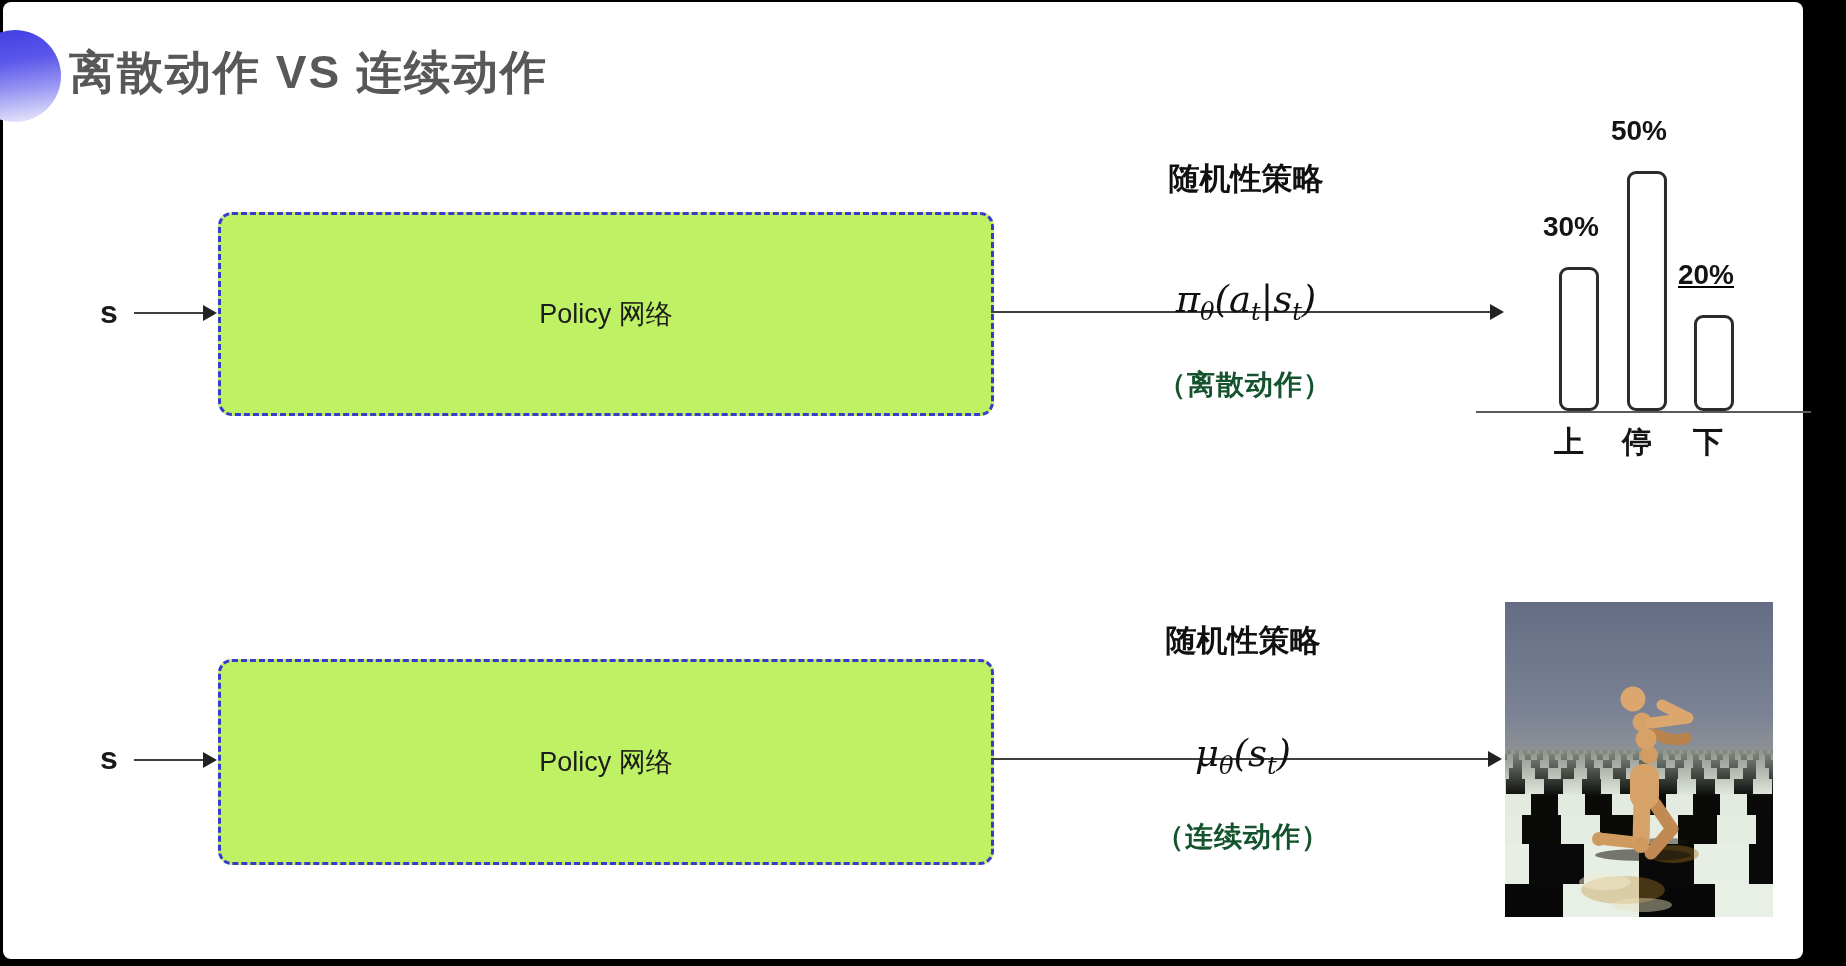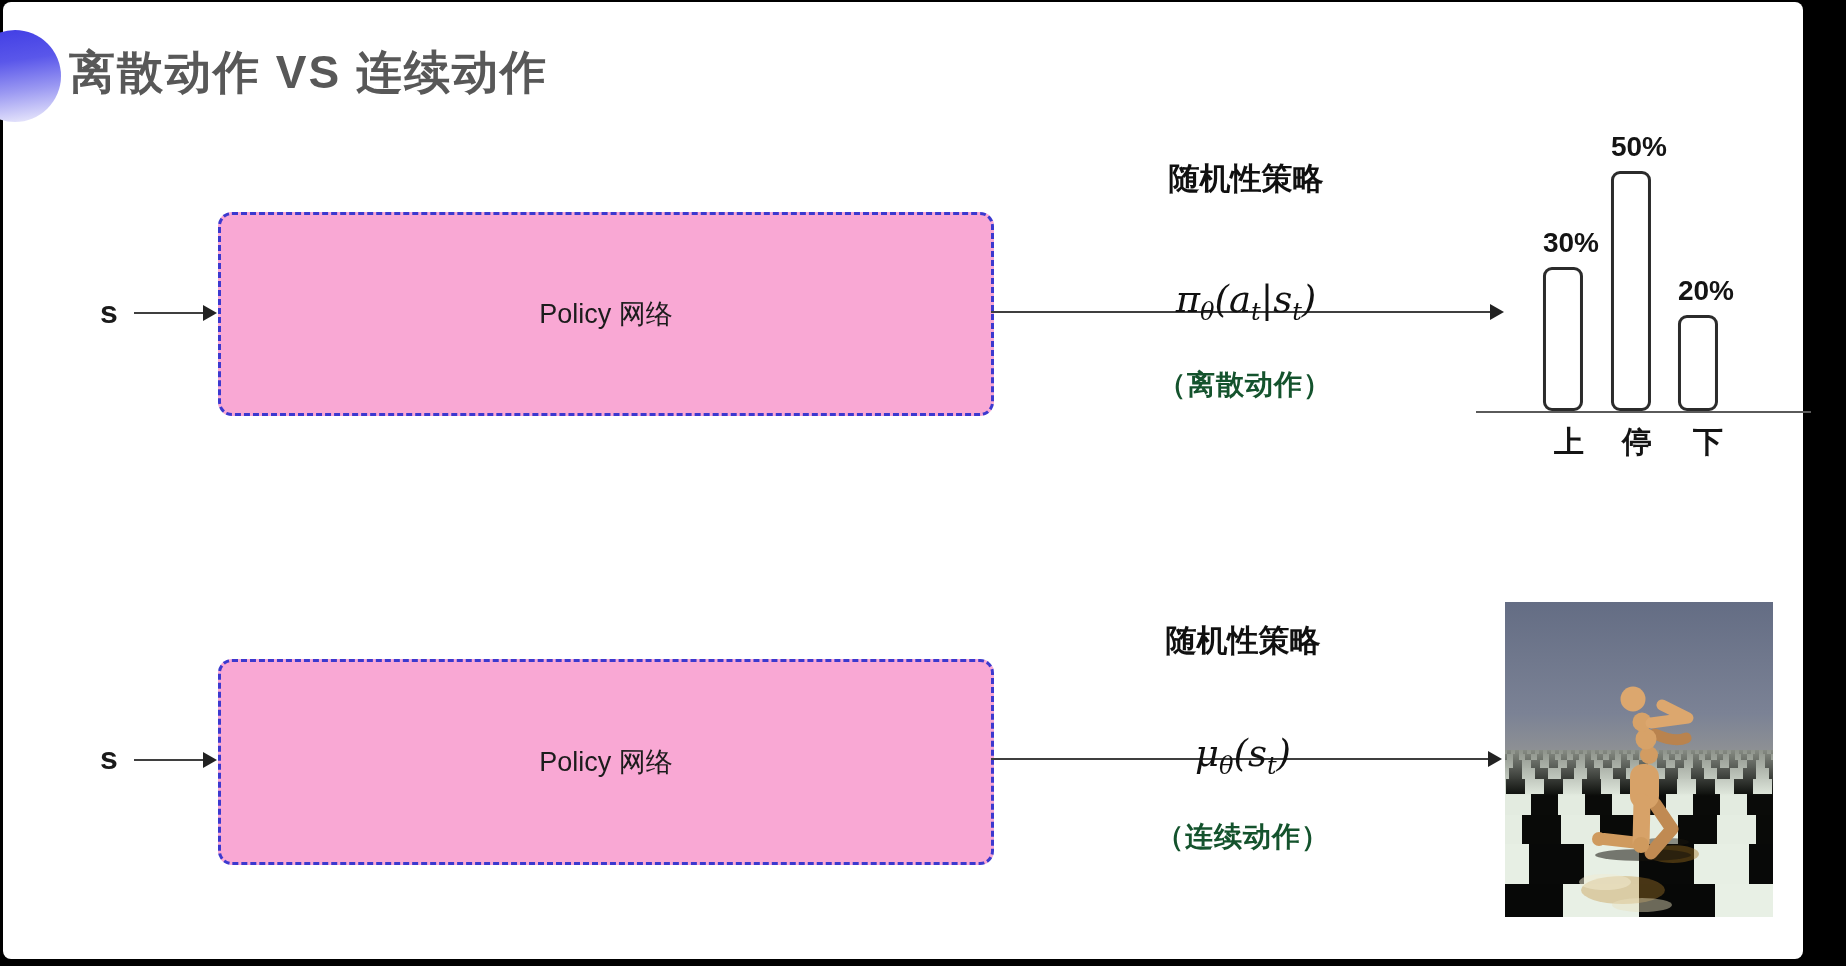--- a/index.html
+++ b/index.html
@@ -9,35 +9,35 @@
   
   .deco{position:absolute;left:-34px;top:28px;width:92px;height:92px;border-radius:50%;
     background:linear-gradient(172deg,#3f3ce4 0%,#5a57ea 35%,#9b99f2 65%,#e4e3fb 95%);}
   .title{position:absolute;left:66px;top:40px;font-size:46px;font-weight:600;color:#585858;
     letter-spacing:2px;}
   
   .s-label{position:absolute;font-size:32px;font-weight:600;color:#1a1a1a;}
   .arrow{position:absolute;height:2px;background:#3f3f3f;}
   .arrow .head{position:absolute;right:-13px;top:-7px;width:0;height:0;
     border-left:14px solid #222;border-top:8px solid transparent;border-bottom:8px solid transparent;}
-  .policy-box{position:absolute;border:3px dashed #3c39cf;border-radius:14px;background:#f9a8d4;
+  .policy-box{position:absolute;border:3px dashed #3c39cf;border-radius:14px;background:#bef264;
     display:flex;align-items:center;justify-content:center;}
   .policy-label{font-size:27px;color:#1c1c1c;}
   .policy-title{position:absolute;font-size:31px;font-weight:700;color:#101010;
     transform:translateX(-50%);white-space:nowrap;}
   .formula{position:absolute;transform:translateX(-50%);font-family:"DejaVu Serif","Liberation Serif",serif;
     font-style:italic;font-size:37px;color:#111;white-space:nowrap;margin-top:48px;}
   .formula .sub{font-size:24px;vertical-align:-8px;}
   .action-note{position:absolute;transform:translateX(-50%);font-size:28px;font-weight:700;
     color:#14532d;white-space:nowrap;letter-spacing:1px;}
   
   .chart{position:absolute;left:1473px;top:100px;width:335px;height:310px;}
   .baseline{position:absolute;left:0;top:309px;width:335px;height:2px;background:#5a5a5a;}
-  .bar-group{position:absolute;bottom:1px;display:flex;flex-direction:column;align-items:flex-start;
-    transform:translateX(-50%);}
+  .bar-group{position:absolute;bottom:1px;display:flex;flex-direction:column;align-items:flex-end;
+    transform:translateX(-50%);gap:16px;}
   .bar-value{font-size:28px;font-weight:600;color:#141414;margin-bottom:8px;}
   .bar{width:40px;border:3px solid #2b2b2b;border-radius:9px;background:#fff;box-sizing:border-box;}
   .cat-label{position:absolute;transform:translateX(-50%);font-size:30px;font-weight:600;color:#141414;}
   
   .sim{position:absolute;left:1502px;top:600px;width:268px;height:315px;}
 </style>
 </head>
 <body>
 
 <div class="slide">
@@ -70,21 +70,21 @@
   <div class="chart">
     <div class="baseline"></div>
     <div class="bar-group" style="left:95px;">
       <div class="bar-value">30%</div>
       <div class="bar" style="height: 144px;"></div>
     </div>
     <div class="bar-group" style="left:163px;">
       <div class="bar-value">50%</div>
       <div class="bar" style="height: 240px;"></div>
     </div>
-    <div class="bar-group" style="left:230px;">
+    <div class="bar-group" style="left:230px;text-decoration:underline;">
       <div class="bar-value">20%</div>
       <div class="bar" style="height: 96px;"></div>
     </div>
     <div class="cat-label" style="left:93px;top:320px;">上</div>
     <div class="cat-label" style="left:161px;top:320px;">停</div>
     <div class="cat-label" style="left:232px;top:320px;">下</div>
   </div>
 
   <div class="s-label" style="left:97px;top:738px;">s</div>
 

